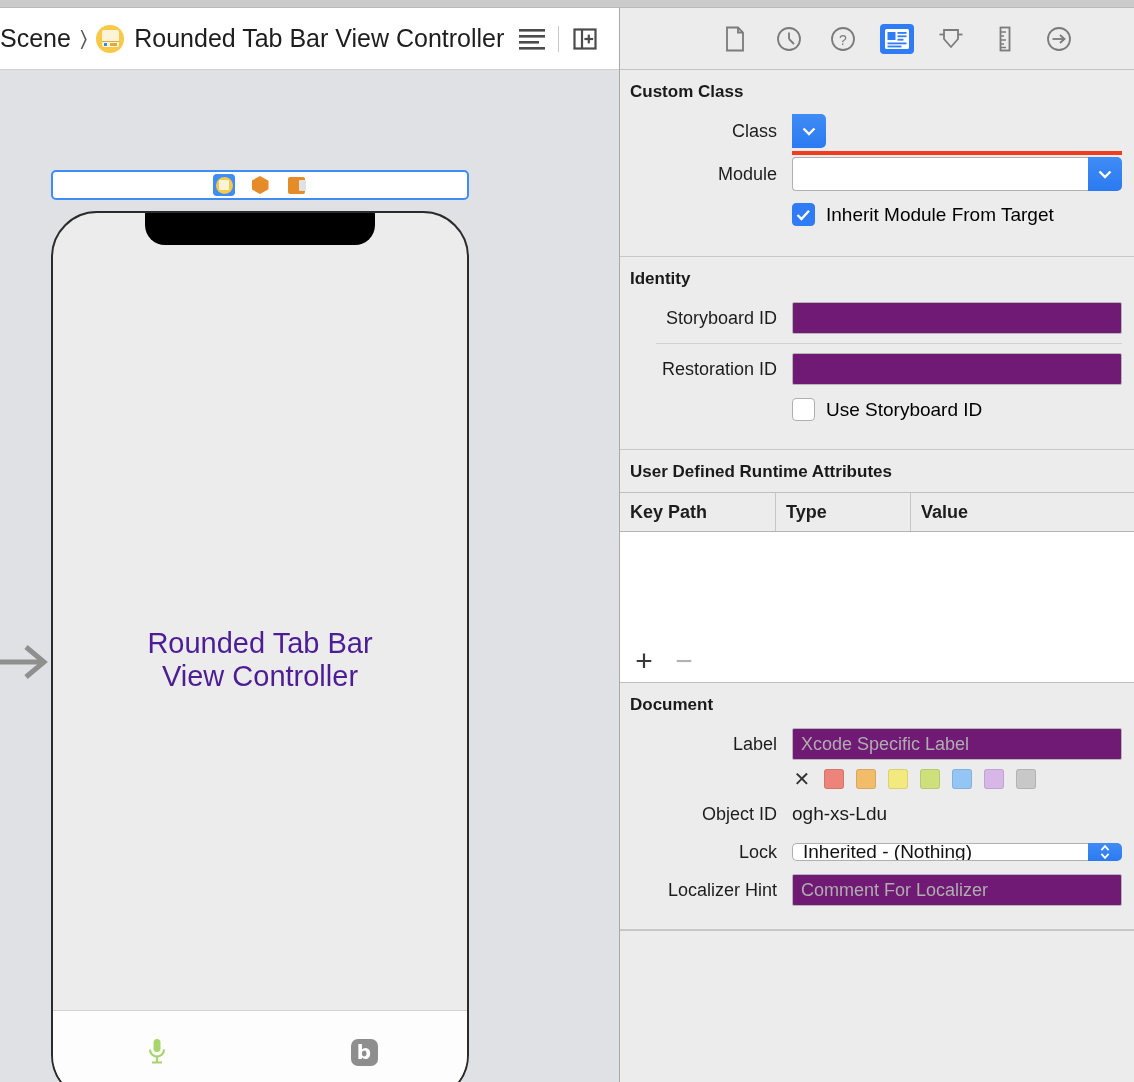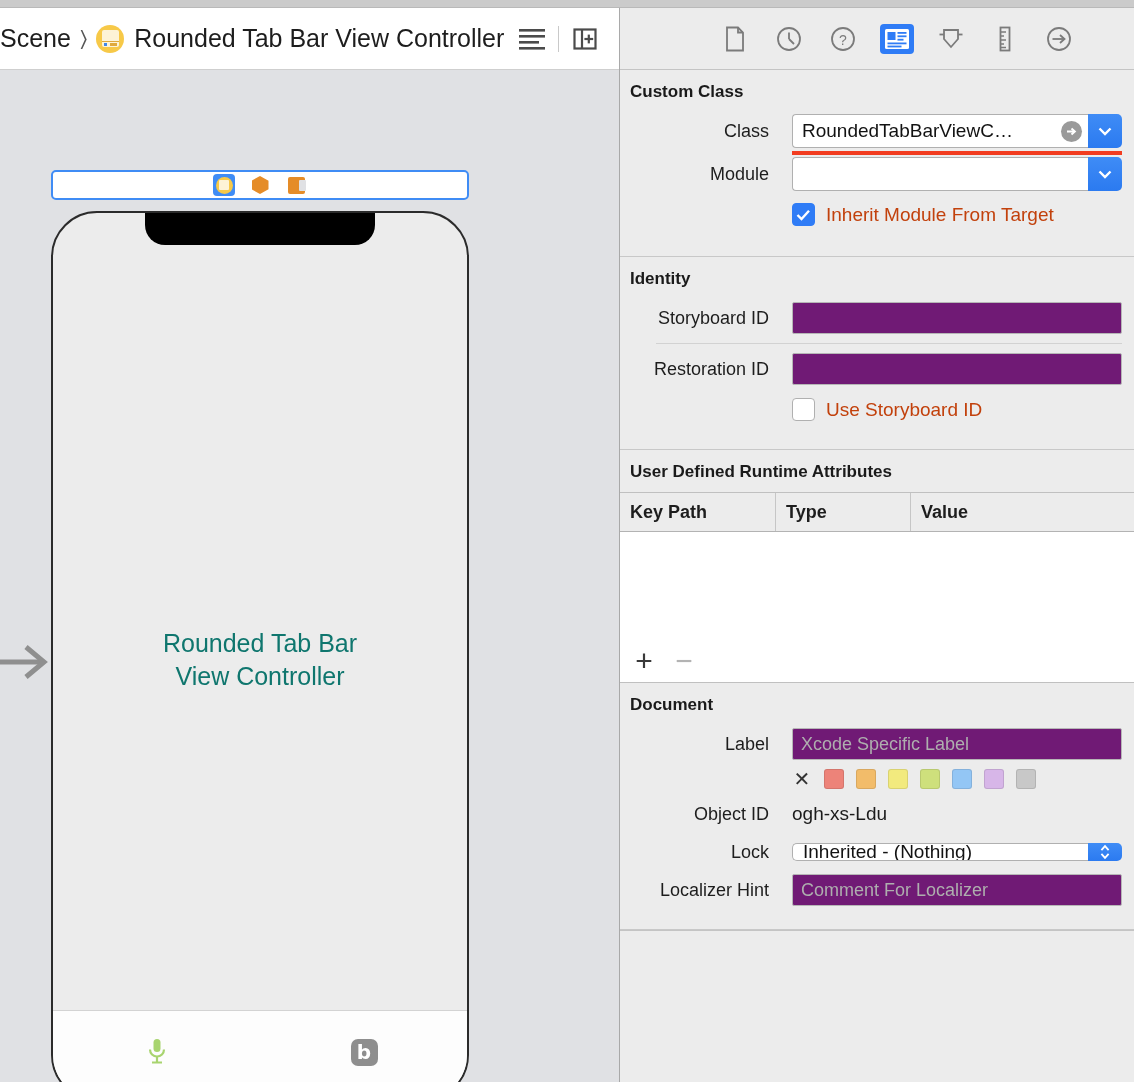--- a/index.html
+++ b/index.html
@@ -220,23 +220,23 @@
     height: 34px;
     background: #000000;
     border-bottom-left-radius: 20px;
     border-bottom-right-radius: 20px;
   }
   .device-title {
     position: absolute;
     left: 0; right: 0;
     top: 414px;
     text-align: center;
-    font-size: 25px;
+    font-size: 29px;
     line-height: 33px;
-    color: #0f766e;
+    color: #4c1d95;
   }
   .tabbar {
     position: absolute;
     left: 0; right: 0; bottom: 0;
     height: 89px;
     background: #fdfdfd;
     border-top: 1px solid #d3d3d3;
   }
   .tab-item {
     position: absolute;
@@ -311,21 +311,21 @@
   .row {
     display: flex;
     align-items: center;
     padding: 0 12px 0 10px;
     min-height: 38px;
   }
   .row-label {
     font-size: 18px;
     color: #1d1d1d;
     text-align: right;
-    padding-right: 23px;
+    padding-right: 15px;
     flex: 0 0 auto;
     white-space: nowrap;
   }
   .lbl-w { width: 162px; }
 
   .field {
     flex: 1 1 auto;
     height: 32px;
     background: #701a75;
     border: 1px solid #b6b6b6;
@@ -401,21 +401,21 @@
     flex: 0 0 23px;
     margin-right: 11px;
     border: 1px solid #b0b0b0;
     background: #ffffff;
     display: flex; align-items: center; justify-content: center;
   }
   .cbox.on {
     background: #2f7cf6;
     border-color: #2f7cf6;
   }
-  .check-label { font-size: 19px; color: #c2410c; }
+  .check-label { font-size: 19px; color: #000000; }
 
   .thin-sep {
     height: 1px;
     background: #d2d2d2;
     margin: 6px 12px 6px 36px;
   }
 
   
   .tbl-head {
     display: flex;
@@ -690,29 +690,20 @@
       </div>
 
       <div class="insp-body">
 
         <div class="section">
           <div class="sec-head">Custom Class</div>
 
           <div class="row">
             <div class="row-label lbl-w">Class</div>
             <div class="combo">
-              <div class="ctext">
-                <span>RoundedTabBarViewC…</span>
-                <span class="jump-circle">
-                  <svg width="13" height="13" viewBox="0 0 13 13">
-                    <line x1="2" y1="6.5" x2="9" y2="6.5" stroke="#ffffff" stroke-width="2"></line>
-                    <polyline points="6.5,3.5 9.8,6.5 6.5,9.5" fill="none" stroke="#ffffff" stroke-width="2"></polyline>
-                  </svg>
-                </span>
-              </div>
               <div class="cbtn">
                 <svg width="16" height="10" viewBox="0 0 16 10">
                   <polyline points="2.5,2.5 8,8 13.5,2.5" fill="none" stroke="#ffffff" stroke-width="2.4"></polyline>
                 </svg>
               </div>
             </div>
           </div>
 
           <div class="red-underline"></div>
 

